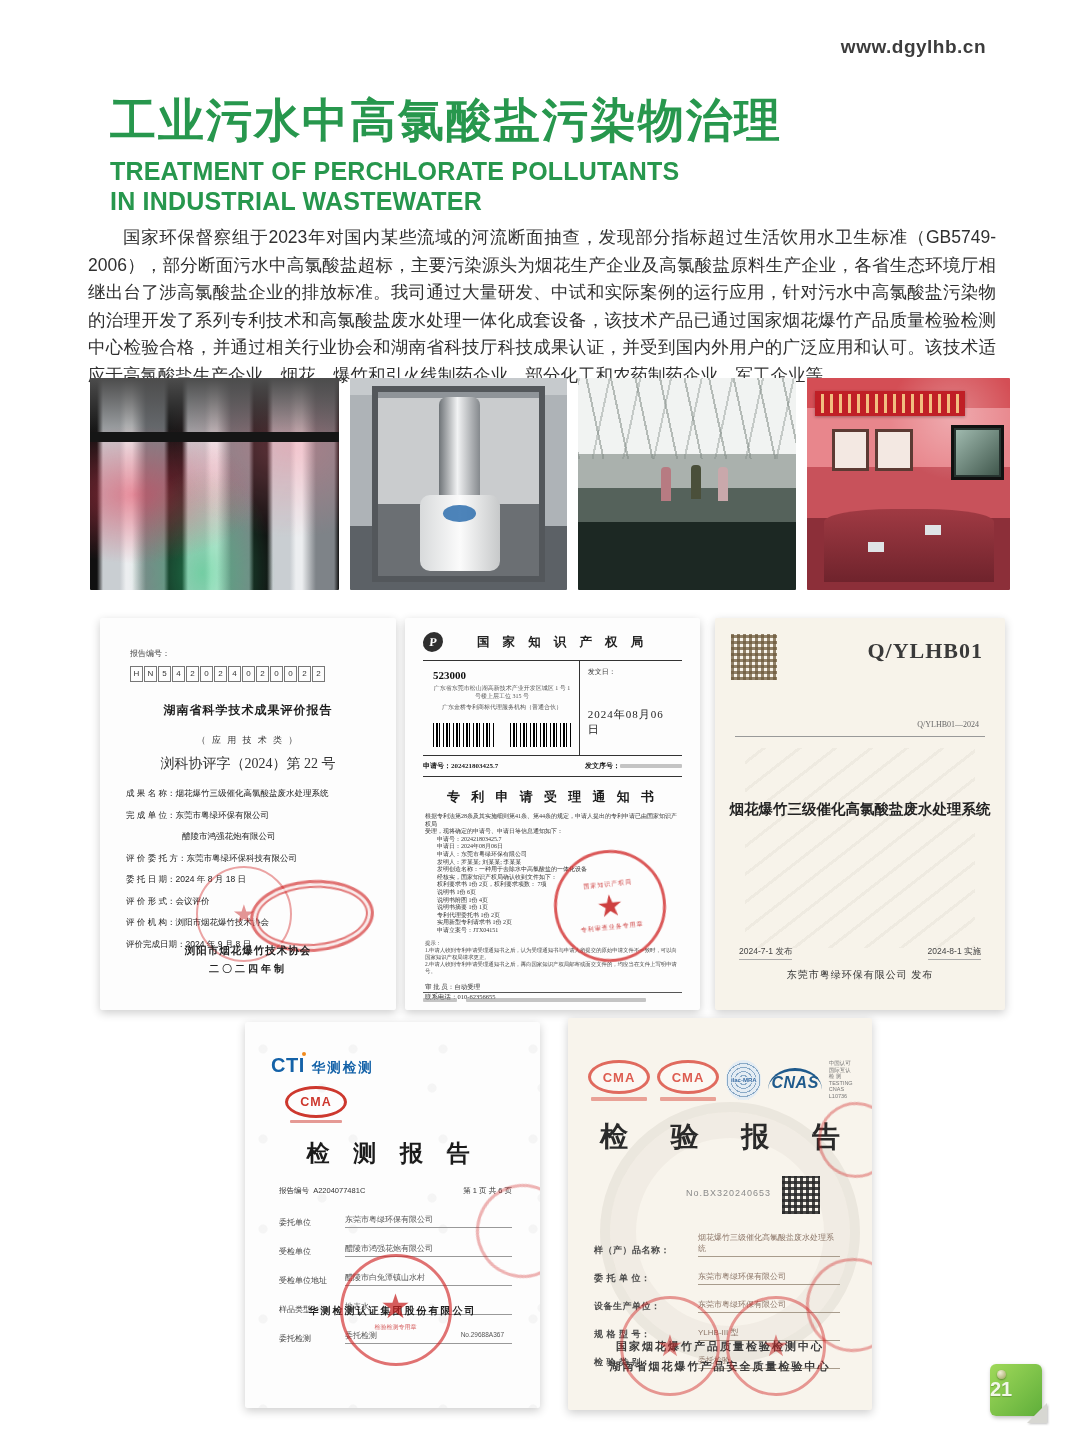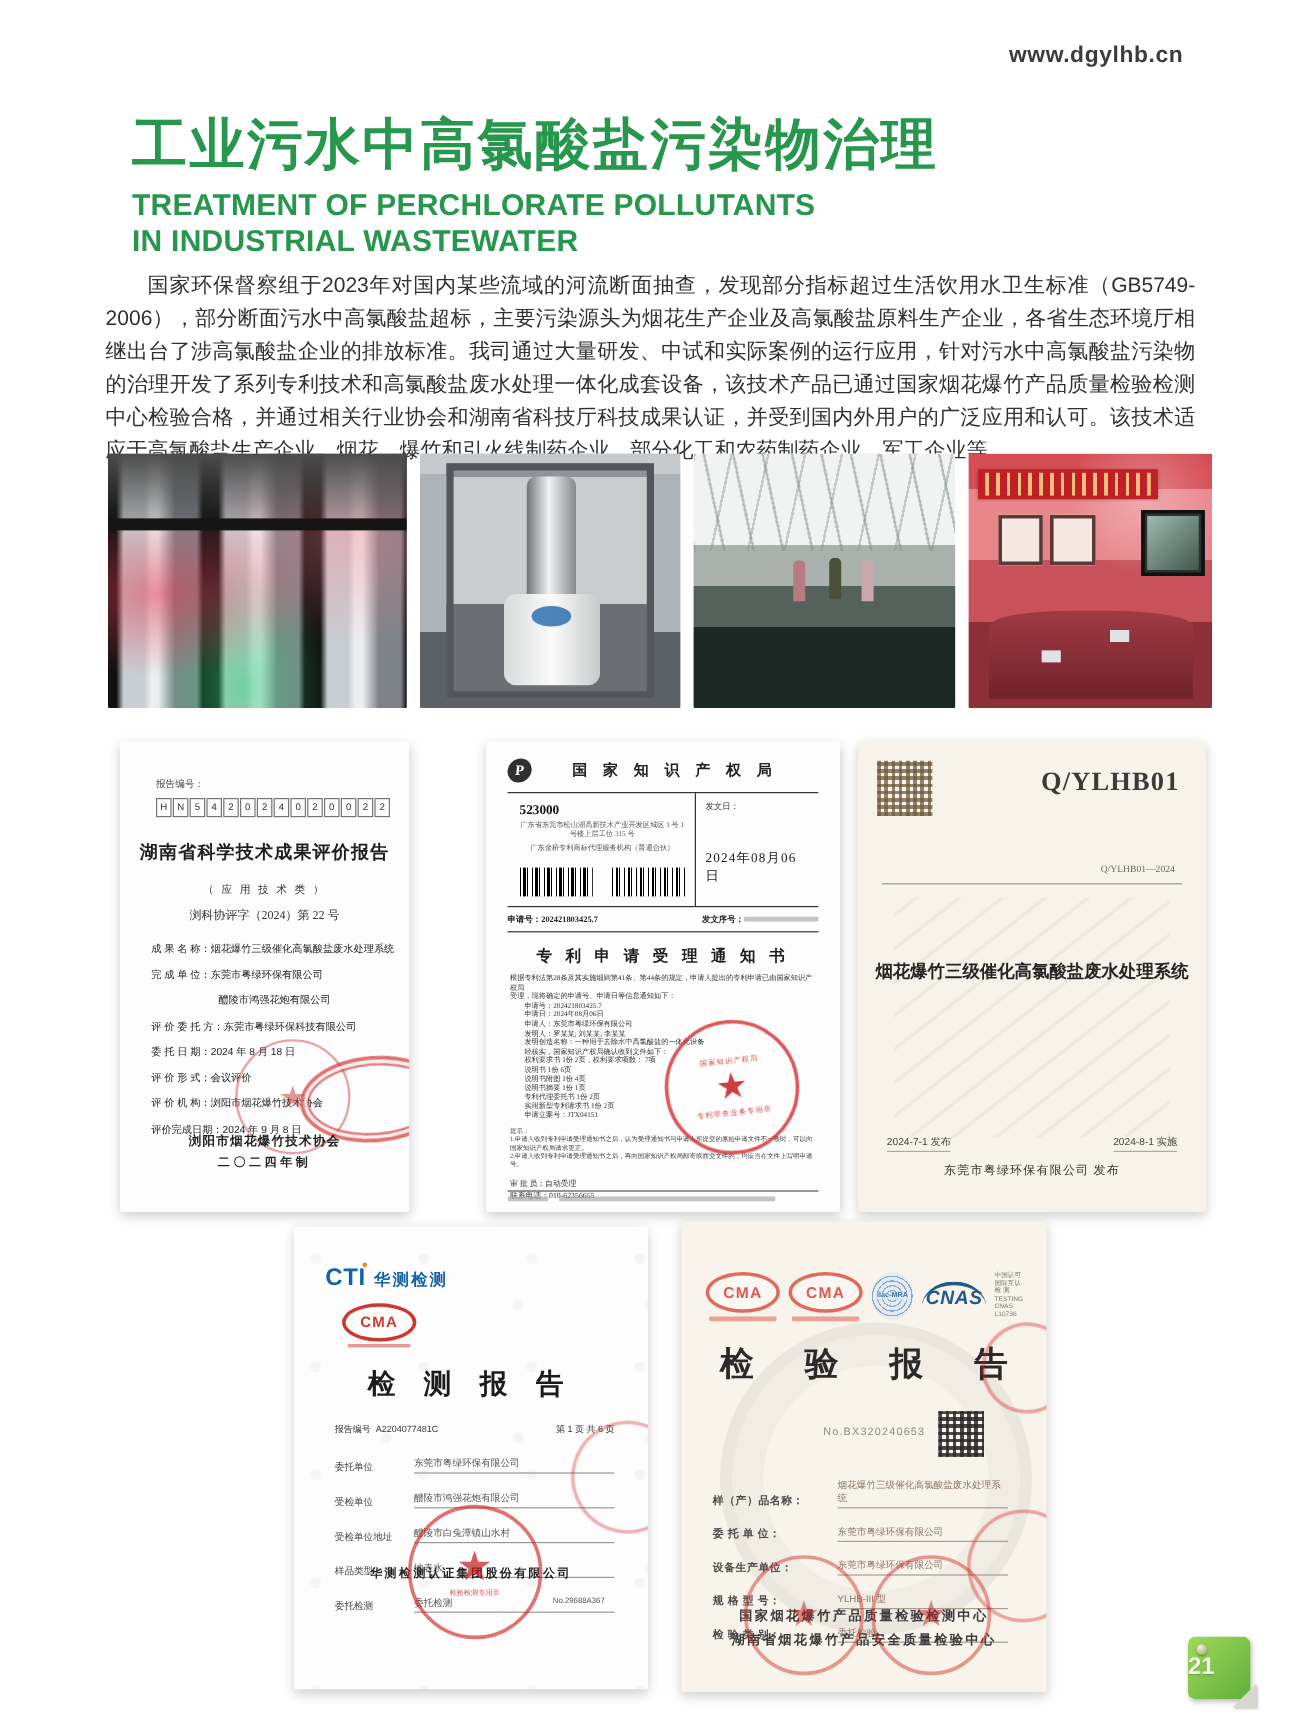--- a/index.html
+++ b/index.html
@@ -53,28 +53,28 @@
   .photo4 .l1{left:58%;}.photo4 .l2{left:30%;bottom:18%;}
 
   
   .card{position:absolute;background:#fdfdfd;box-shadow:0 3px 10px rgba(0,0,0,.2);border-radius:2px;overflow:hidden;}
   .stamp{position:absolute;border-radius:50%;border:3px solid rgba(208,35,35,.75);color:rgba(198,30,30,.85);
          display:flex;flex-direction:column;align-items:center;justify-content:center;filter:blur(.3px);}
   .stamp .star{line-height:1;}
   .redbar{display:inline-block;height:4px;background:rgba(150,150,150,.55);vertical-align:middle;border-radius:1px;}
 
   
-  #cert-eval{left:100px;top:618px;width:241px;height:392px;}
+  #cert-eval{left:100px;top:618px;width:296px;height:392px;}
   .c1-head{margin:30px 0 0 30px;font-size:8px;color:#444;}
   .c1-digits{margin:3px 0 0 30px;}
   .c1-digits span{display:inline-block;width:11px;height:14px;line-height:14px;border:1px solid #777;
     font-size:8px;text-align:center;margin-right:1px;color:#333;}
-  .c1-title{margin-top:20px;text-align:center;font-size:15px;font-weight:bold;color:#1f1f1f;letter-spacing:1px;}
+  .c1-title{margin-top:20px;text-align:center;font-size:12px;font-weight:bold;color:#1f1f1f;letter-spacing:1px;}
   .c1-cat{margin-top:15px;text-align:center;font-size:9px;letter-spacing:2px;color:#333;}
-  .c1-docno{margin-top:8px;text-align:center;font-size:10px;color:#333;}
+  .c1-docno{margin-top:8px;text-align:center;font-size:14px;color:#333;}
   .c1-rows{margin:15px 0 0 26px;font-size:8.5px;color:#222;}
   .c1-row{margin-bottom:9.5px;white-space:nowrap;}
   .c1-row.cont{padding-left:56px;}
   .c1-foot{position:absolute;left:0;right:0;text-align:center;font-weight:bold;color:#222;}
   .c1-foot1{bottom:52px;font-size:10.5px;letter-spacing:1px;}
   .c1-foot2{bottom:34px;font-size:10px;letter-spacing:3px;}
   .c1-stamp-round{left:96px;top:248px;width:92px;height:92px;border-width:2px;opacity:.55;}
   .c1-stamp-oval{left:150px;top:262px;width:118px;height:66px;border-radius:50%;border-width:3px;opacity:.85;
     box-shadow:inset 0 0 0 3px rgba(253,250,250,.9),inset 0 0 0 5px rgba(208,35,35,.7);transform:rotate(-4deg);}
 

